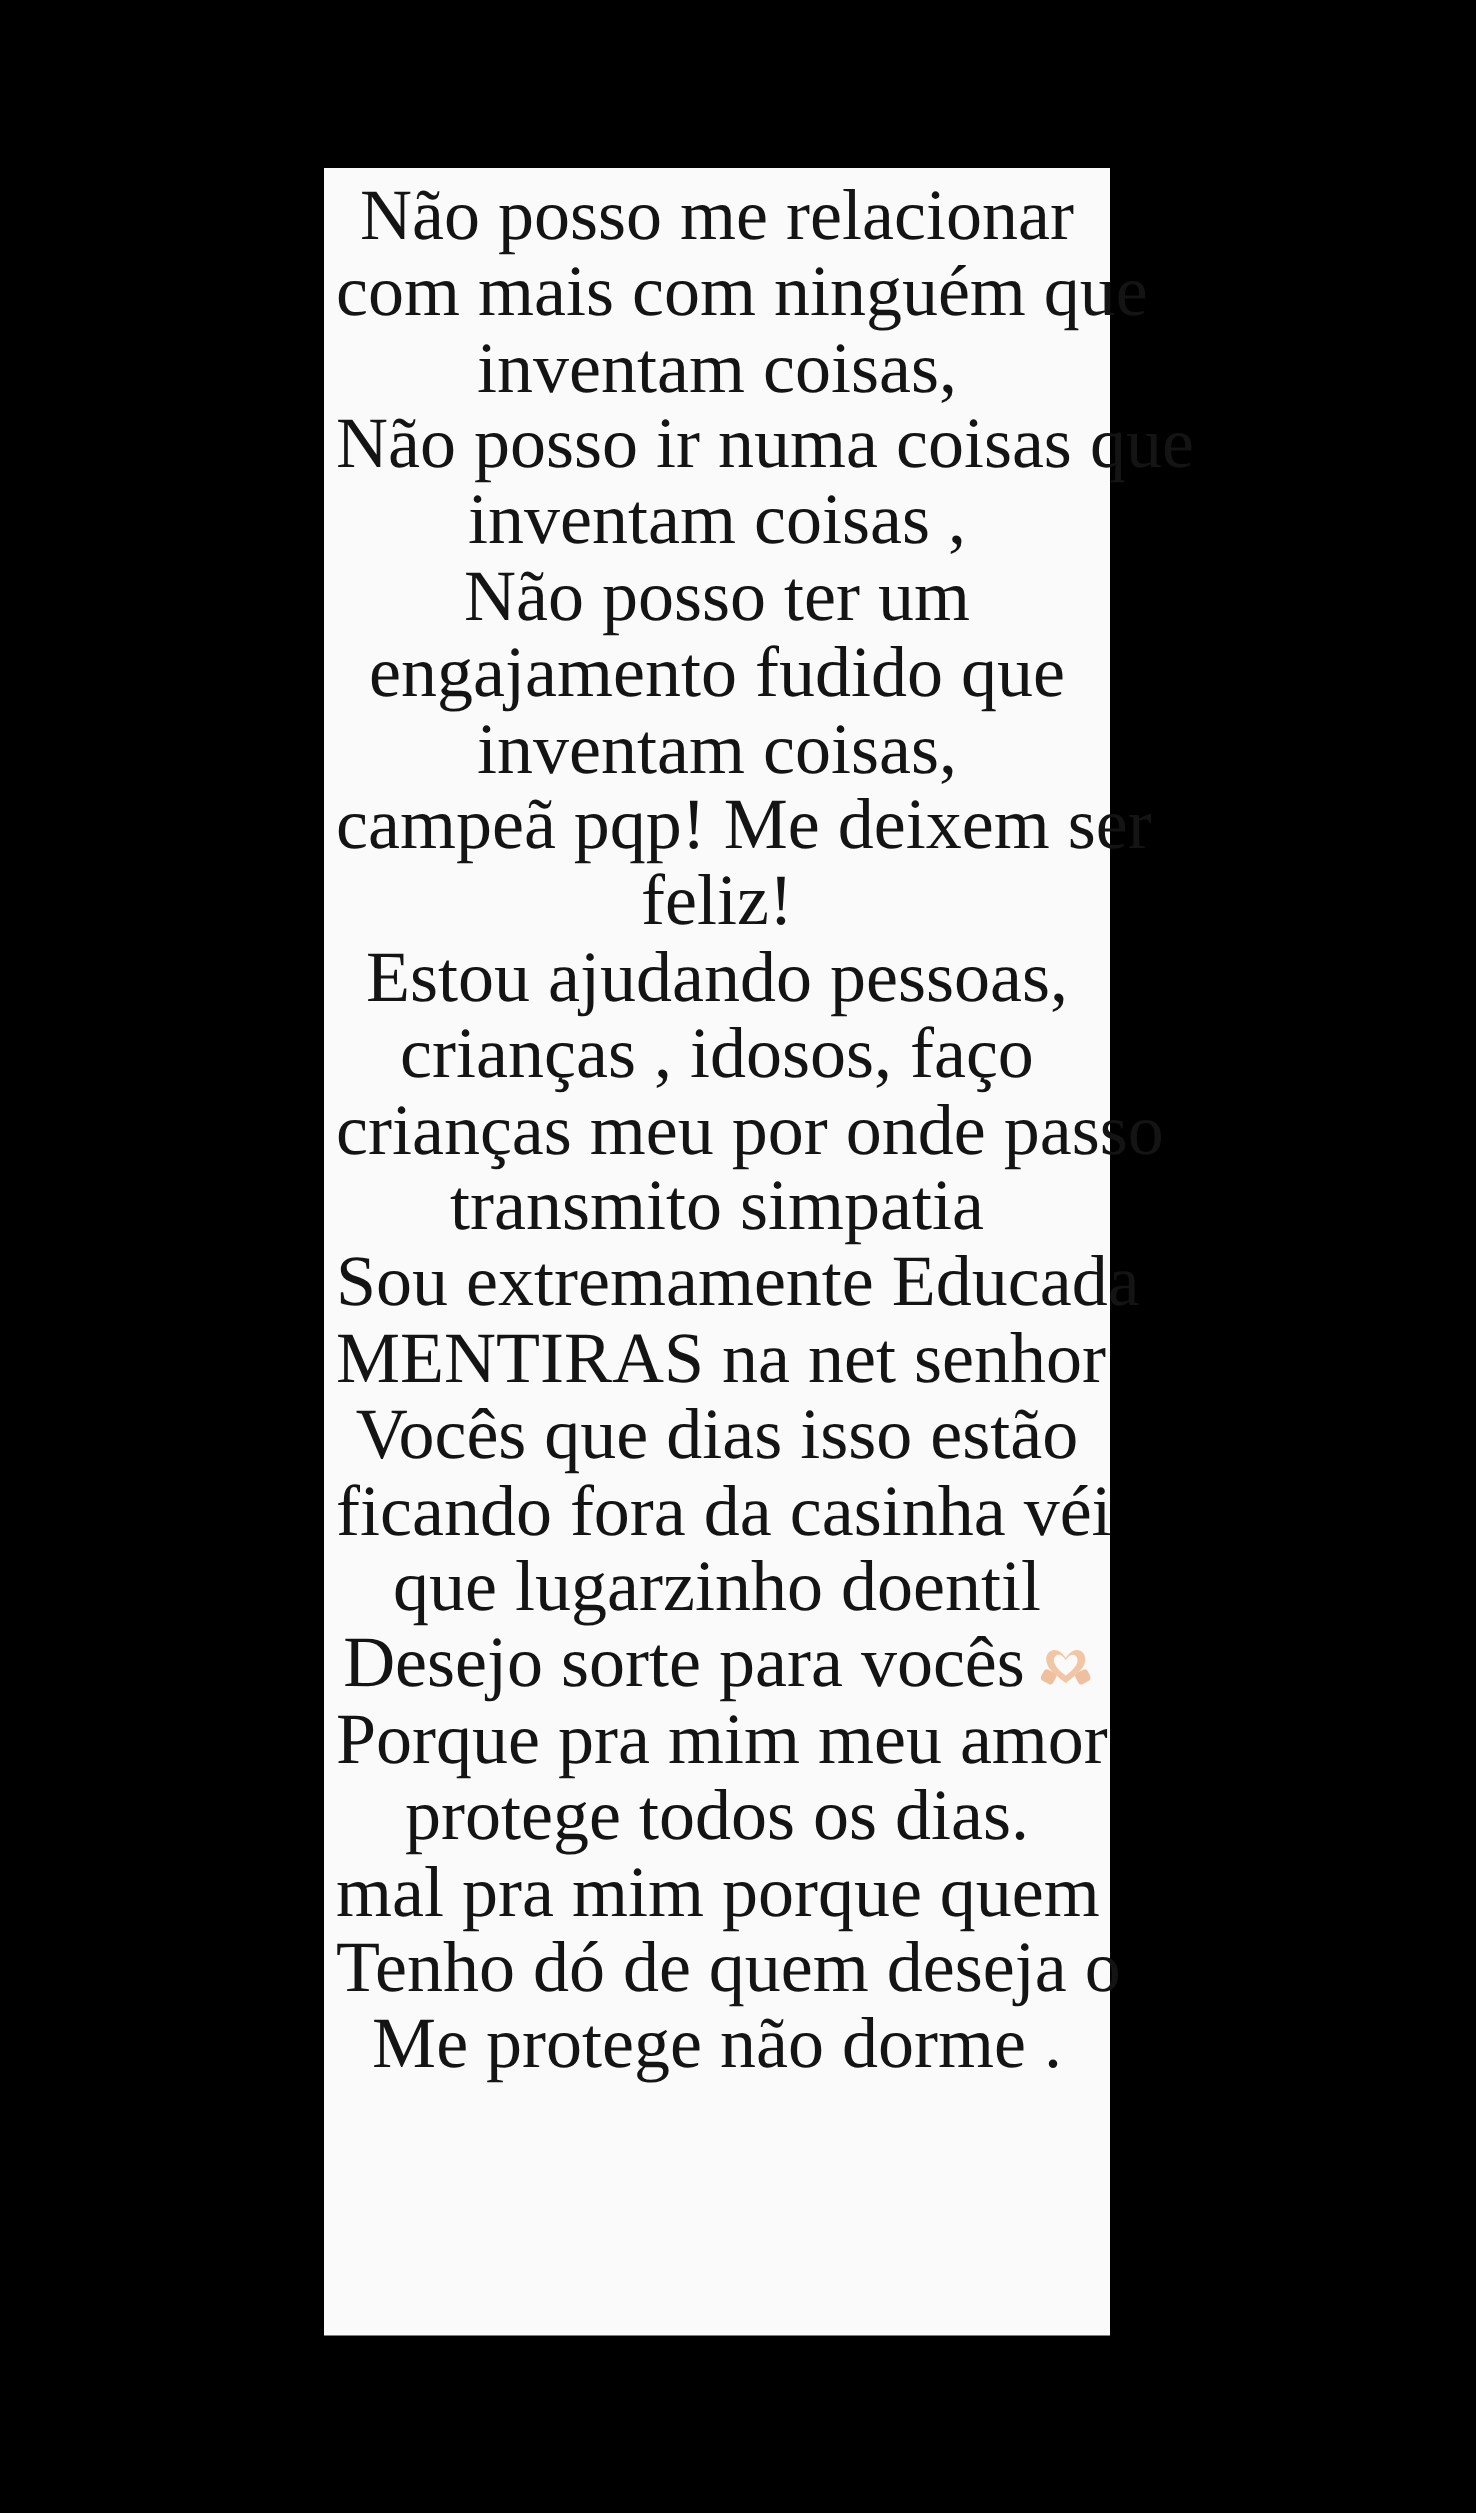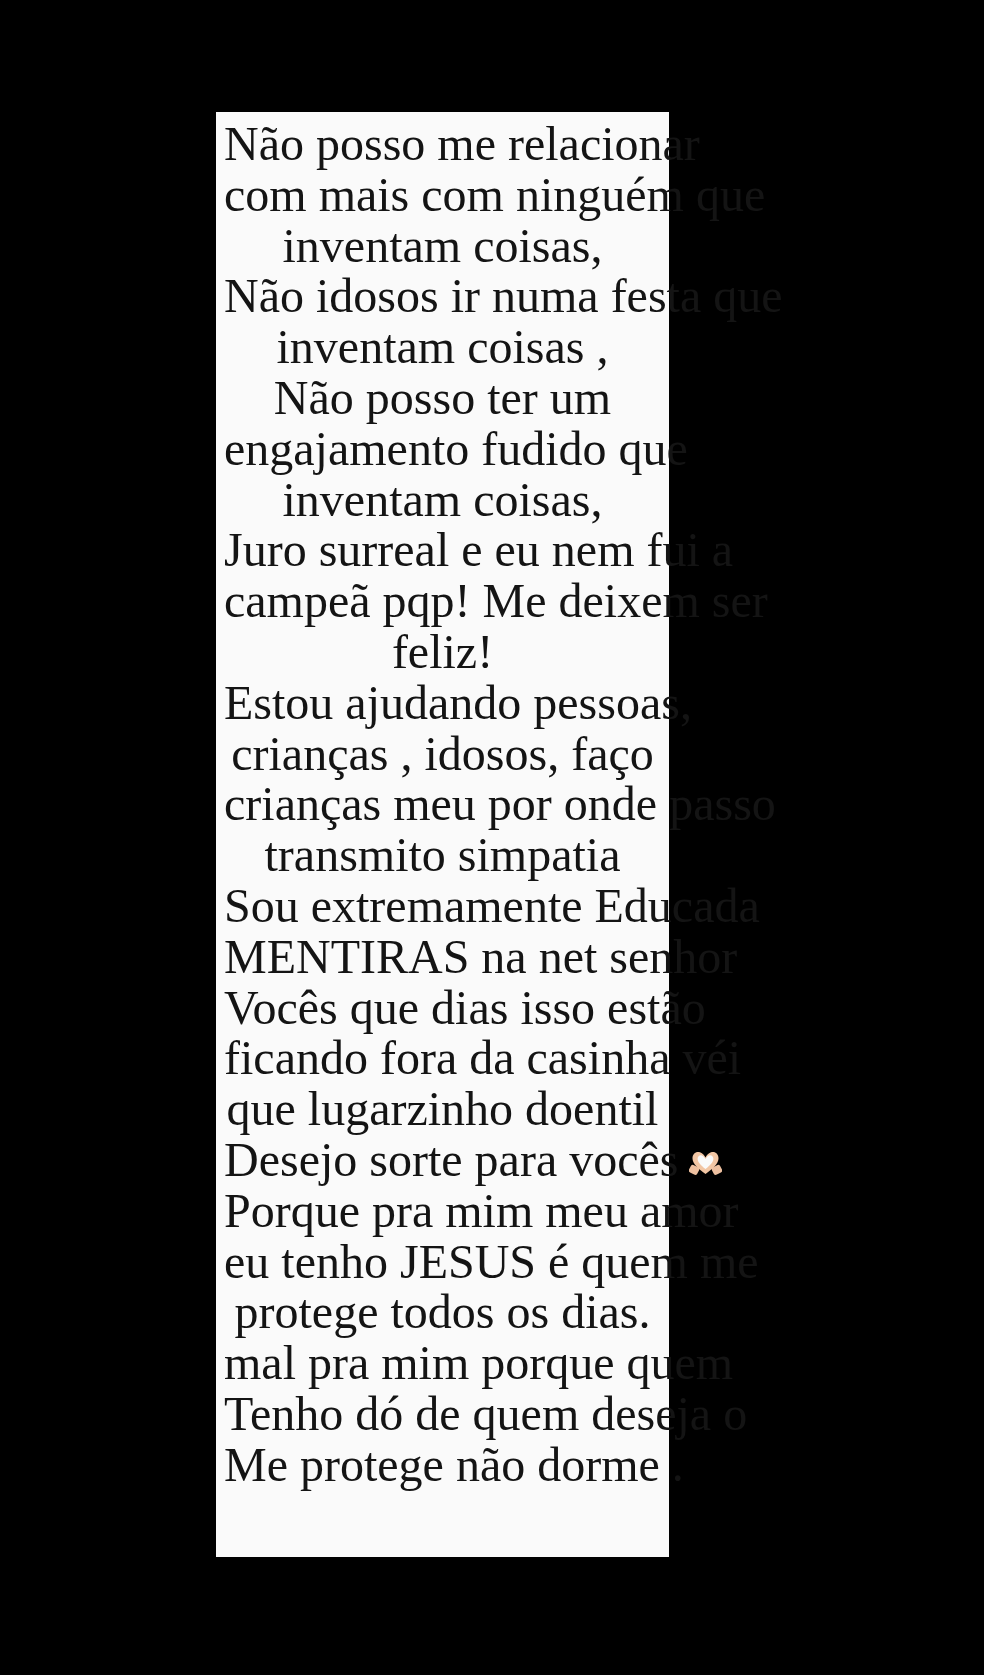--- a/index.html
+++ b/index.html
@@ -16,21 +16,21 @@
   }
   .stage {
     position: absolute;
     inset: 0;
     background: #000000;
   }
   .story-card {
     position: absolute;
     left: 216px;
     top: 112px;
-    width: 453px;
+    width: 524px;
     height: 1445px;
     background: #fafafa;
     box-sizing: border-box;
     padding: 7px 8px 0 8px;
   }
   .line {
     font-size: 48px;
     line-height: 50.8px;
     color: #141414;
     text-align: center;
@@ -46,26 +46,25 @@
   }
 </style>
 </head>
 <body>
 
 <div class="stage">
   <div class="story-card">
     <div class="line">Não posso me relacionar</div>
     <div class="line">com mais com ninguém que</div>
     <div class="line">inventam coisas,</div>
-    <div class="line">Não idosos ir numa festa que</div>
+    <div class="line">Não posso ir numa coisas que</div>
     <div class="line">inventam coisas ,</div>
     <div class="line">Não posso ter um</div>
     <div class="line">engajamento fudido que</div>
     <div class="line">inventam coisas,</div>
-    <div class="line">Juro surreal e eu nem fui a</div>
     <div class="line">campeã pqp! Me deixem ser</div>
     <div class="line">feliz!</div>
     <div class="line">Estou ajudando pessoas,</div>
     <div class="line">crianças , idosos, faço</div>
     <div class="line">crianças meu por onde passo</div>
     <div class="line">transmito simpatia</div>
     <div class="line">Sou extremamente Educada</div>
     <div class="line">MENTIRAS na net senhor</div>
     <div class="line">Vocês que dias isso estão</div>
     <div class="line">ficando fora da casinha véi</div>
@@ -76,19 +75,18 @@
         <svg viewBox="0 0 36 32" width="33" height="30" aria-hidden="true">
           <rect x="0.5" y="19" width="10" height="9" rx="2.5" transform="rotate(28 5.5 23.5)" fill="#eec0a0"></rect>
           <rect x="25.5" y="19" width="10" height="9" rx="2.5" transform="rotate(-28 30.5 23.5)" fill="#eec0a0"></rect>
           <path d="M18 28 C 10 22.2, 3.8 17, 3.8 10.8 C 3.8 5.8, 7.8 2.8, 12 4.3 C 15 5.4, 17 8, 18 10 C 19 8, 21 5.4, 24 4.3 C 28.2 2.8, 32.2 5.8, 32.2 10.8 C 32.2 17, 26 22.2, 18 28 Z" fill="#f2c6a4"></path>
           <path d="M18 22.6 C 13 18.6, 9.4 15.1, 9.4 11.4 C 9.4 8.7, 11.7 6.9, 14 7.7 C 15.8 8.3, 17.2 10, 18 11.5 C 18.8 10, 20.2 8.3, 22 7.7 C 24.3 6.9, 26.6 8.7, 26.6 11.4 C 26.6 15.1, 23 18.6, 18 22.6 Z" fill="#fafafa"></path>
         </svg>
       </span>
     </div>
 
     <div class="line">Porque pra mim meu amor</div>
-    <div class="line">eu tenho JESUS é quem me</div>
     <div class="line">protege todos os dias.</div>
     <div class="line">mal pra mim porque quem</div>
     <div class="line">Tenho dó de quem deseja o</div>
     <div class="line">Me protege não dorme .</div>
   </div>
 </div>
 
 </body></html>

